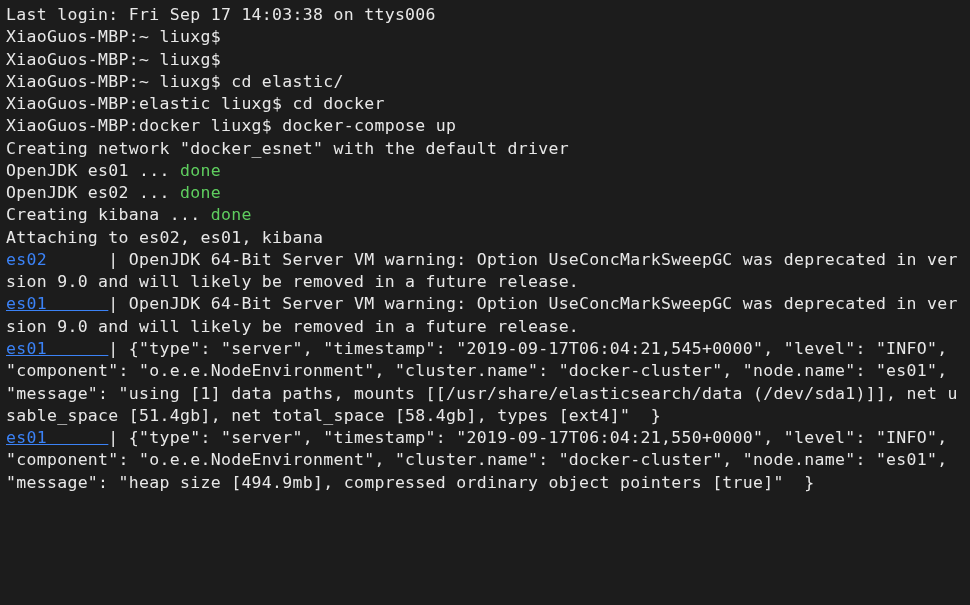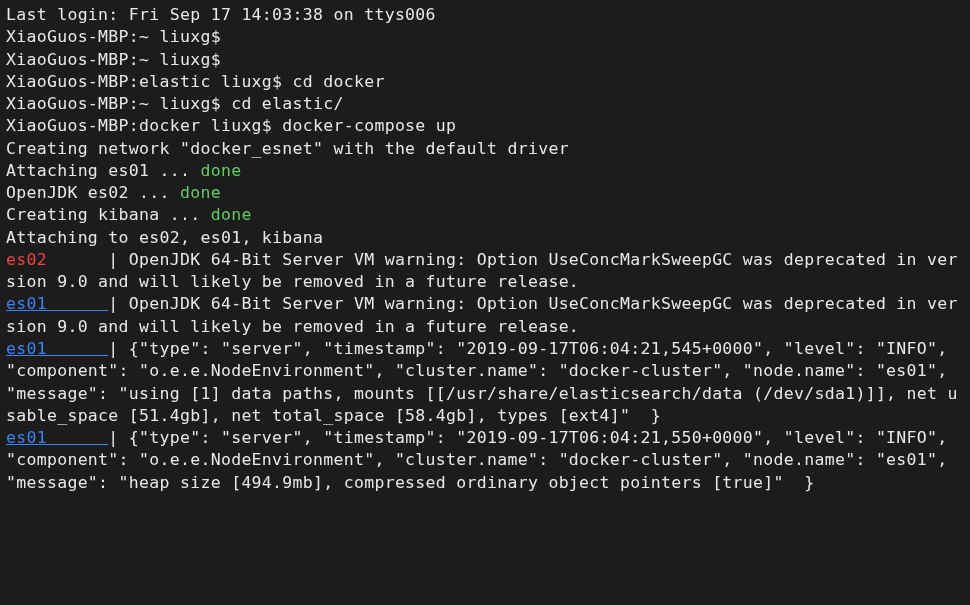--- a/index.html
+++ b/index.html
@@ -20,43 +20,43 @@
       letter-spacing: 0.3px;
     }
     .line {
       white-space: pre-wrap;
       word-break: break-all;
     }
     .green {
       color: #5fce5f;
     }
     .cyan {
-      color: #ef4444;
+      color: #3b82f6;
       text-align: right;
     }
     .yellow {
       color: #3b82f6;
       text-decoration: underline;
     }
     .pipe {
       color: #e8e8e8;
     }
   </style>
 </head>
 <body>
 
 <div class="terminal">
   <div class="line">Last login: Fri Sep 17 14:03:38 on ttys006</div>
   <div class="line">XiaoGuos-MBP:~ liuxg$</div>
   <div class="line">XiaoGuos-MBP:~ liuxg$</div>
+  <div class="line">XiaoGuos-MBP:~ liuxg$ cd elastic/</div>
   <div class="line">XiaoGuos-MBP:elastic liuxg$ cd docker</div>
-  <div class="line">XiaoGuos-MBP:~ liuxg$ cd elastic/</div>
   <div class="line">XiaoGuos-MBP:docker liuxg$ docker-compose up</div>
   <div class="line">Creating network "docker_esnet" with the default driver</div>
-  <div class="line"><span>Attaching es01 ... </span><span class="green">done</span></div>
+  <div class="line"><span>OpenJDK es01 ... </span><span class="green">done</span></div>
   <div class="line"><span>OpenJDK es02 ... </span><span class="green">done</span></div>
   <div class="line"><span>Creating kibana ... </span><span class="green">done</span></div>
   <div class="line">Attaching to es02, es01, kibana</div>
   <div class="line"><span class="cyan">es02      </span><span class="pipe">| </span><span>OpenJDK 64-Bit Server VM warning: Option UseConcMarkSweepGC was deprecated in version 9.0 and will likely be removed in a future release.</span></div>
   <div class="line"><span class="yellow">es01      </span><span class="pipe">| </span><span>OpenJDK 64-Bit Server VM warning: Option UseConcMarkSweepGC was deprecated in version 9.0 and will likely be removed in a future release.</span></div>
   <div class="line"><span class="yellow">es01      </span><span class="pipe">| </span><span>{"type": "server", "timestamp": "2019-09-17T06:04:21,545+0000", "level": "INFO", "component": "o.e.e.NodeEnvironment", "cluster.name": "docker-cluster", "node.name": "es01",  "message": "using [1] data paths, mounts [[/usr/share/elasticsearch/data (/dev/sda1)]], net usable_space [51.4gb], net total_space [58.4gb], types [ext4]"  }</span></div>
   <div class="line"><span class="yellow">es01      </span><span class="pipe">| </span><span>{"type": "server", "timestamp": "2019-09-17T06:04:21,550+0000", "level": "INFO", "component": "o.e.e.NodeEnvironment", "cluster.name": "docker-cluster", "node.name": "es01",  "message": "heap size [494.9mb], compressed ordinary object pointers [true]"  }</span></div>
 </div>
 
 </body></html>

